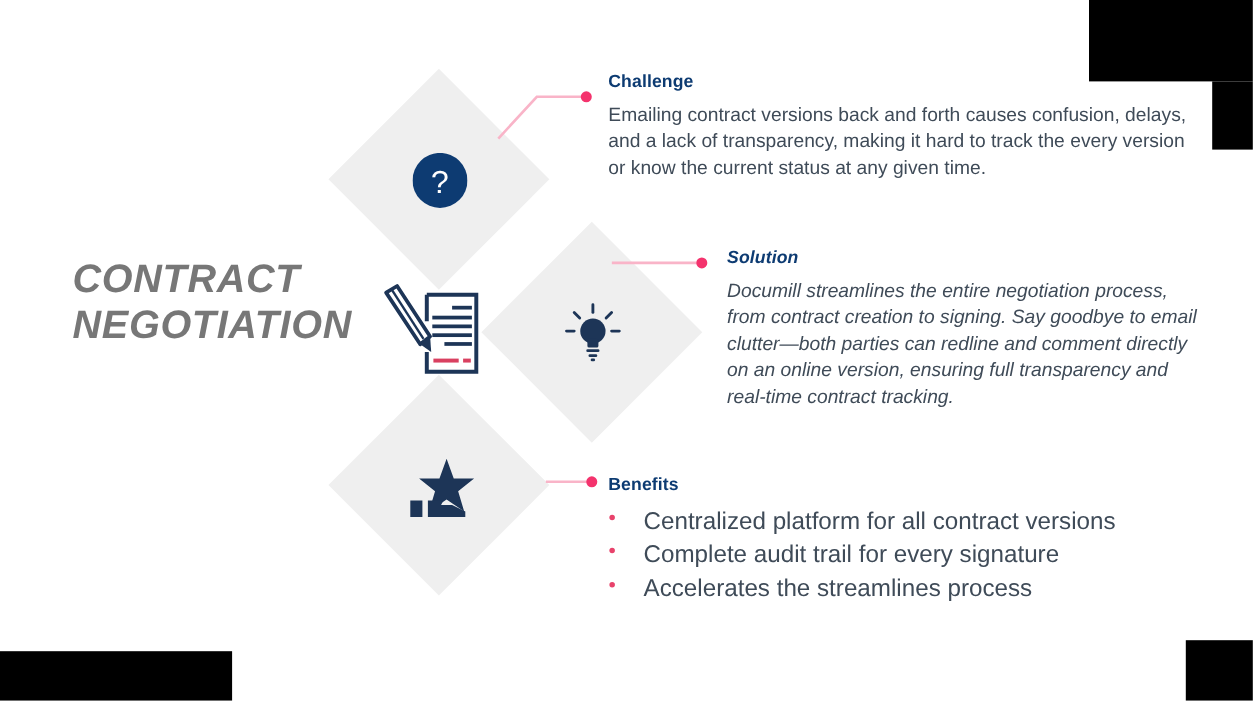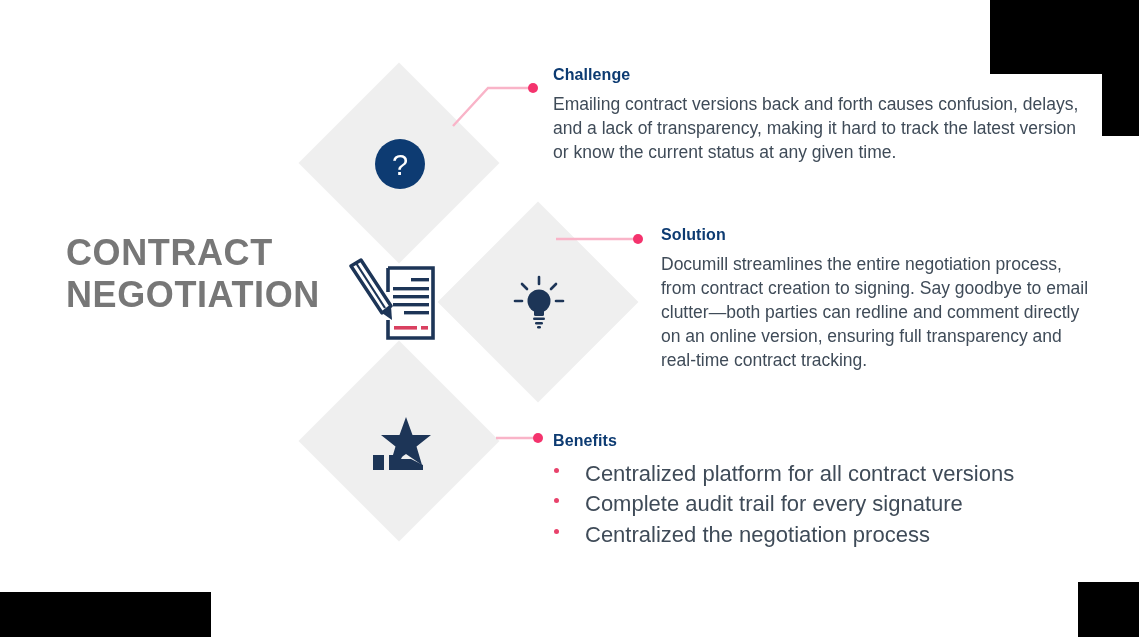--- a/index.html
+++ b/index.html
@@ -43,20 +43,21 @@
     position: absolute;
     left: 66px;
     top: 232px;
     width: 276px;
     font-size: 36px;
     font-weight: bold;
     line-height: 1.18;
     letter-spacing: 0.6px;
     color: #777777;
     text-transform: uppercase;
+    font-style: italic;
   }
 
   
   #contract-icon {
     position: absolute;
     left: 345px;
     top: 258px;
     width: 94px;
     height: 88px;
   }
@@ -84,21 +85,21 @@
     margin: 0 0 9px 0;
     letter-spacing: 0.1px;
   }
   .section-body {
     font-size: 17.5px;
     line-height: 1.37;
     color: #3f4b58;
     margin: 0;
   }
   #section-challenge { left: 553px; top: 66px;  width: 530px; }
-  #section-solution  { left: 661px; top: 226px; width: 428px; }
+  #section-solution  { left: 661px; top: 226px; width: 428px; font-style: italic; }
   #section-benefits  { left: 553px; top: 432px; width: 470px; }
 
   
   .bullet-list {
     list-style: none;
     margin: 4px 0 0 0;
     padding: 0;
   }
   .bullet-item {
     position: relative;
@@ -207,39 +208,39 @@
     <circle cx="82" cy="7" r="5" fill="#f4336d"></circle>
   </svg>
 
   <svg class="connector" id="connector-benefits" viewBox="0 0 48 14">
     <line x1="0" y1="7" x2="40" y2="7" stroke="#f9b4c8" stroke-width="2.4"></line>
     <circle cx="42" cy="7" r="5" fill="#f4336d"></circle>
   </svg>
 
   <div class="section" id="section-challenge">
     <h2 class="section-heading">Challenge</h2>
-    <p class="section-body">Emailing contract versions back and forth causes confusion, delays, and a lack of transparency, making it hard to track the latest version or know the current status at any given time.</p>
+    <p class="section-body">Emailing contract versions back and forth causes confusion, delays, and a lack of transparency, making it hard to track the every version or know the current status at any given time.</p>
   </div>
 
   <div class="section" id="section-solution">
     <h2 class="section-heading">Solution</h2>
     <p class="section-body">Documill streamlines the entire negotiation process, from contract creation to signing. Say goodbye to email clutter—both parties can redline and comment directly on an online version, ensuring full transparency and real-time contract tracking.</p>
   </div>
 
   <div class="section" id="section-benefits">
     <h2 class="section-heading">Benefits</h2>
     <ul class="bullet-list">
       <li class="bullet-item">
         <span class="bullet-dot"></span>
         <span>Centralized platform for all contract versions</span>
       </li>
       <li class="bullet-item">
         <span class="bullet-dot"></span>
         <span>Complete audit trail for every signature</span>
       </li>
       <li class="bullet-item">
         <span class="bullet-dot"></span>
-        <span>Centralized the negotiation process</span>
+        <span>Accelerates the streamlines process</span>
       </li>
     </ul>
   </div>
 
 </div>
 
 </body></html>

